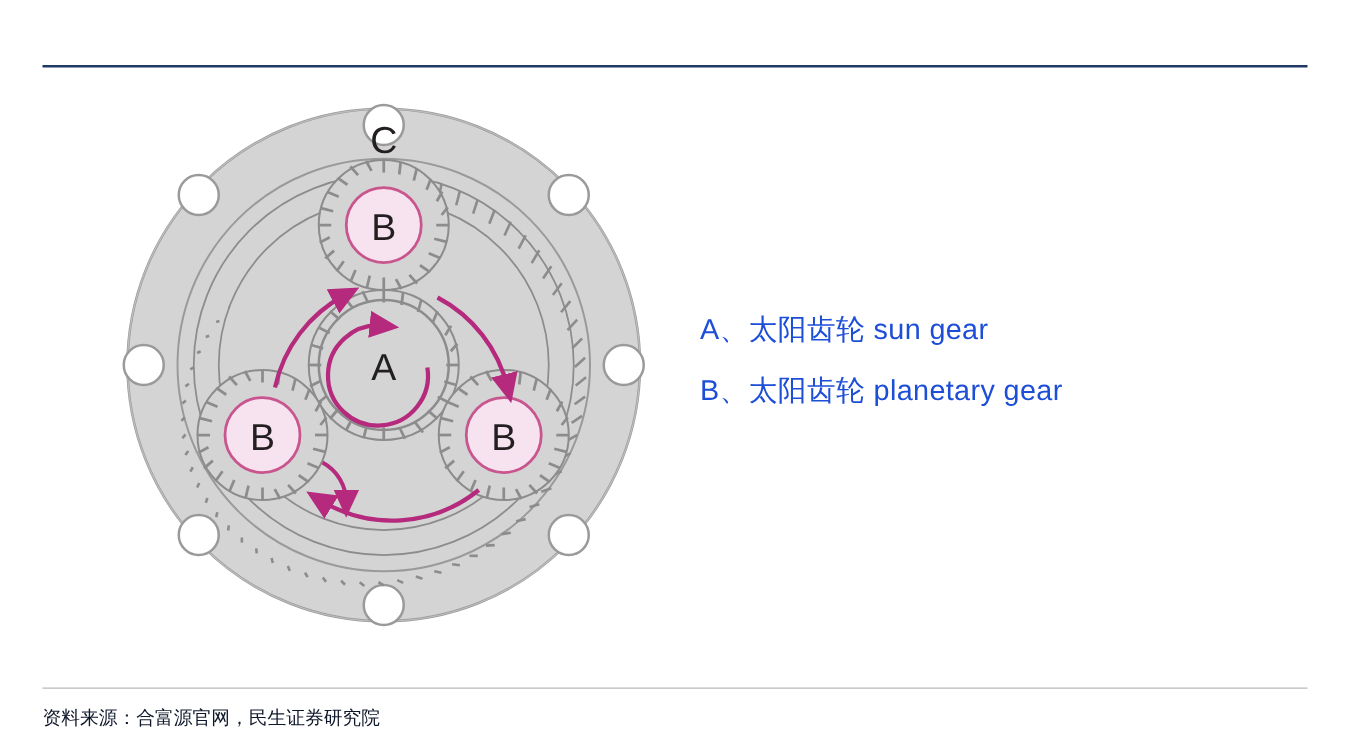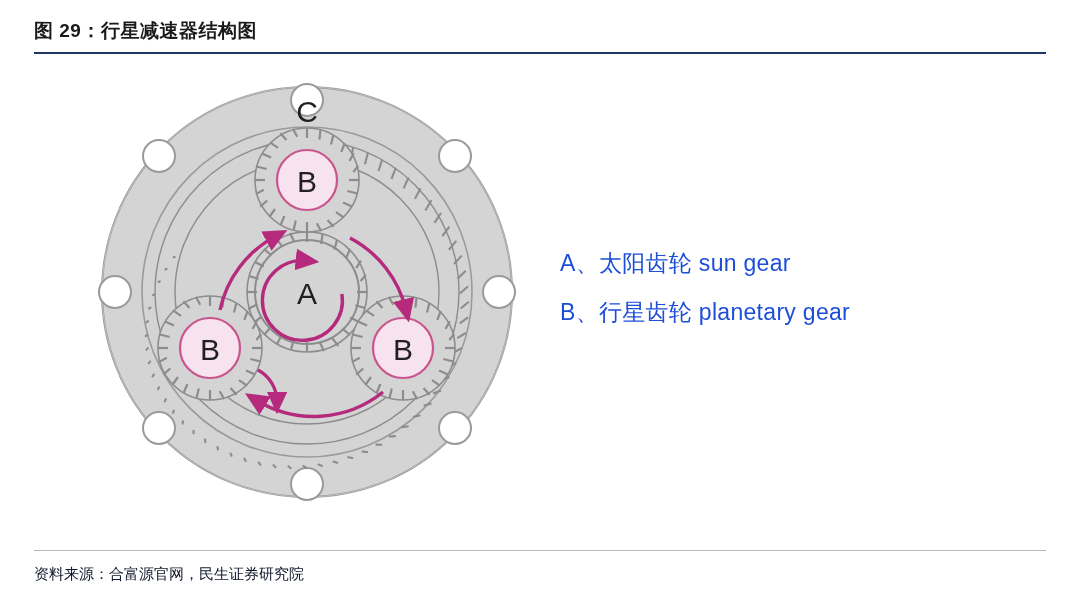--- a/index.html
+++ b/index.html
@@ -86,21 +86,20 @@
     margin-bottom: 26px;
     white-space: nowrap;
     letter-spacing: 0.3px;
   }
 </style>
 </head>
 <body>
 
 <div class="page">
 
-  <div class="figure-title">图 29：行星减速器结构图</div>
   <div class="title-rule"></div>
 
   <div class="diagram">
     <svg width="480" height="470" viewBox="0 0 480 470" xmlns="http://www.w3.org/2000/svg">
       <defs>
         <marker id="arrowHead" markerWidth="7" markerHeight="7" refX="3.2" refY="3.2" orient="auto" markerUnits="strokeWidth">
           <path d="M0,0 L7,3.2 L0,6.4 Z" fill="#b52a7d"></path>
         </marker>
       </defs>
 
@@ -338,19 +337,19 @@
       </g>
 
       <text x="237" y="52" text-anchor="middle" font-family="Liberation Sans, sans-serif" font-size="30" fill="#231f20">C</text>
 
       <text x="237" y="234" text-anchor="middle" font-family="Liberation Sans, sans-serif" font-size="30" fill="#231f20">A</text>
     </svg>
   </div>
 
   <div class="legend">
     <div class="legend-row">A、太阳齿轮  sun gear</div>
-    <div class="legend-row">B、行星齿轮 planetary gear</div>
+    <div class="legend-row">B、太阳齿轮 planetary gear</div>
   </div>
 
   <div class="footer-rule"></div>
   <div class="source-note">资料来源：合富源官网，民生证券研究院</div>
 
 </div>
 
 </body></html>

